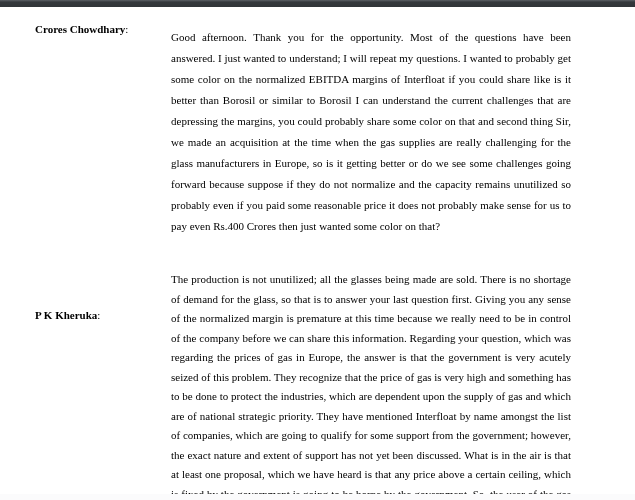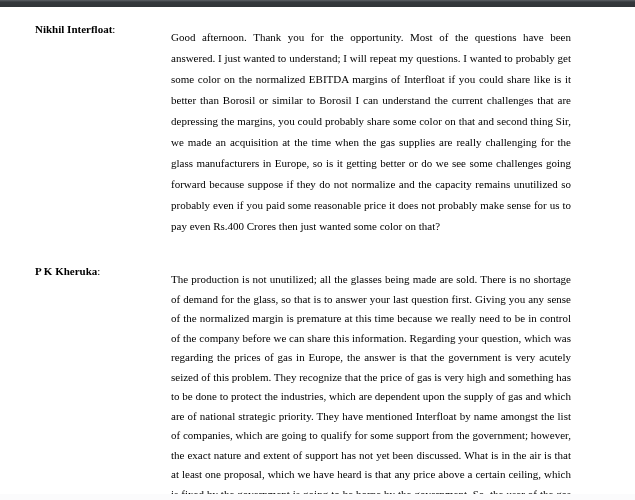--- a/index.html
+++ b/index.html
@@ -45,39 +45,40 @@
     color: #000000;
     font-size: 11px;
     line-height: 21px;
     text-align: justify;
   }
   .entry-1 .speech {
     line-height: 19.5px;
   }
   .entry-1 .speaker {
     line-height: 19.5px;
+    margin-top: 44px;
   }
   .bottom-strip {
     position: absolute;
     left: 0;
     right: 0;
     bottom: 0;
     height: 6px;
     background: #fbfbfc;
   }
 </style>
 </head>
 <body>
 
 <div class="top-bar"></div>
 
 <div class="content">
 
   <section class="entry entry-0">
-    <div class="speaker"><span>Nikhil Interfloat</span><span class="colon">:</span></div>
+    <div class="speaker"><span>Crores Chowdhary</span><span class="colon">:</span></div>
     <p class="speech">Good afternoon. Thank you for the opportunity. Most of the questions have been answered. I just wanted to understand; I will repeat my questions. I wanted to probably get some color on the normalized EBITDA margins of Interfloat if you could share like is it better than Borosil or similar to Borosil I can understand the current challenges that are depressing the margins, you could probably share some color on that and second thing Sir, we made an acquisition at the time when the gas supplies are really challenging for the glass manufacturers in Europe, so is it getting better or do we see some challenges going forward because suppose if they do not normalize and the capacity remains unutilized so probably even if you paid some reasonable price it does not probably make sense for us to pay even Rs.400 Crores then just wanted some color on that?</p>
   </section>
 
   <section class="entry entry-1">
     <div class="speaker"><span>P K Kheruka</span><span class="colon">:</span></div>
     <p class="speech">The production is not unutilized; all the glasses being made are sold. There is no shortage of demand for the glass, so that is to answer your last question first. Giving you any sense of the normalized margin is premature at this time because we really need to be in control of the company before we can share this information. Regarding your question, which was regarding the prices of gas in Europe, the answer is that the government is very acutely seized of this problem. They recognize that the price of gas is very high and something has to be done to protect the industries, which are dependent upon the supply of gas and which are of national strategic priority. They have mentioned Interfloat by name amongst the list of companies, which are going to qualify for some support from the government; however, the exact nature and extent of support has not yet been discussed. What is in the air is that at least one proposal, which we have heard is that any price above a certain ceiling, which is fixed by the government is going to be borne by the government. So, the user of the gas will know that this is the ceiling, at which I will get my gas and no higher than that. If that happens then that brings a lot of comfort to a lot of manufacturers.</p>
   </section>
 
 </div>
 

